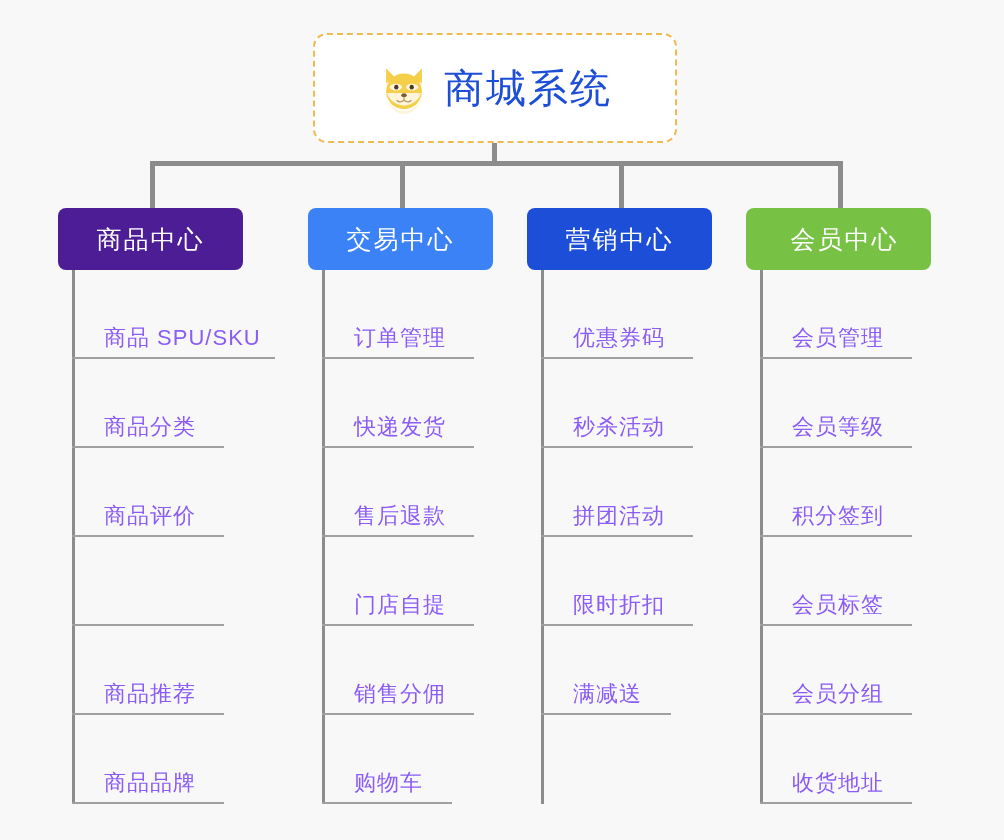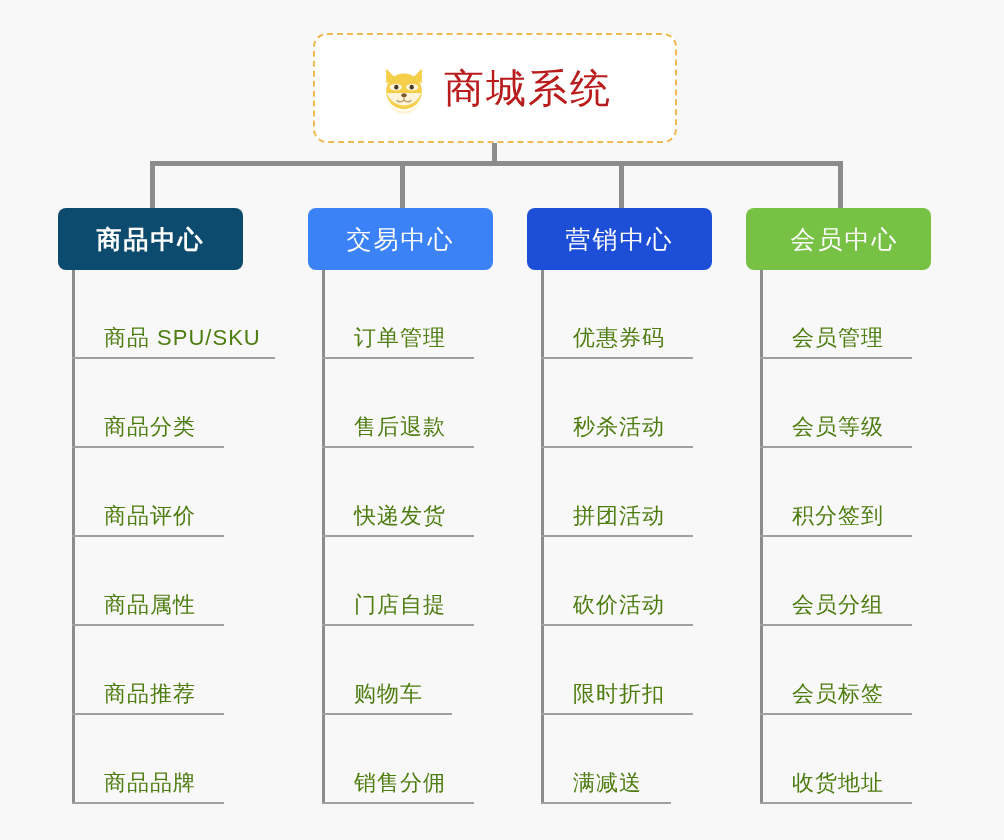--- a/index.html
+++ b/index.html
@@ -35,21 +35,21 @@
     gap: 14px;
   }
   .root-icon {
     width: 52px;
     height: 52px;
     flex: 0 0 52px;
     display: block;
   }
   .root-title {
     font-size: 40px;
-    color: #b91c1c;
+    color: #1d4ed8;
     letter-spacing: 2px;
     line-height: 1;
     white-space: nowrap;
   }
 
   
   .bus-stem {
     position: absolute;
     left: 492px;
     top: 143px;
@@ -112,21 +112,21 @@
   .leaf-underline {
     position: absolute;
     left: 14px;
     bottom: 0;
     height: 2px;
     background: #a0a0a0;
   }
   .leaf-label {
     position: relative;
     font-size: 22px;
-    color: #4d7c0f;
+    color: #8b5cf6;
     white-space: nowrap;
     padding: 0 0 6px 32px;
     letter-spacing: 1px;
   }
 </style>
 </head>
 <body>
 
 <div id="mindmap">
 
@@ -147,40 +147,39 @@
       <path d="M32 47 q5 4 9 0" stroke="#b99a66" stroke-width="1.6" fill="none"></path>
     </svg>
     <div class="root-title">商城系统</div>
   </div>
 
   <div class="bus-stem"></div>
   <div class="bus-line"></div>
 
 <div class="bus-drop" style="left: 150px;"></div>
     <div class="column" style="left: 58px; width: 185px;">
-      <div class="cat-box" style="background: #0c4a6e; font-weight: bold;">
+      <div class="cat-box" style="background: #4c1d95;">
         <span>商品中心</span>
       </div>
       <div class="leaf-group">
         <div class="leaf-spine" style="height: 534px;"></div>
         <div class="leaf-item">
           <div class="leaf-underline" style="width: 203px;"></div>
           <div class="leaf-label">商品 SPU/SKU</div>
         </div>
         <div class="leaf-item">
           <div class="leaf-underline" style="width: 152px;"></div>
           <div class="leaf-label">商品分类</div>
         </div>
         <div class="leaf-item">
           <div class="leaf-underline" style="width: 152px;"></div>
           <div class="leaf-label">商品评价</div>
         </div>
         <div class="leaf-item">
           <div class="leaf-underline" style="width: 152px;"></div>
-          <div class="leaf-label">商品属性</div>
         </div>
         <div class="leaf-item">
           <div class="leaf-underline" style="width: 152px;"></div>
           <div class="leaf-label">商品推荐</div>
         </div>
         <div class="leaf-item">
           <div class="leaf-underline" style="width: 152px;"></div>
           <div class="leaf-label">商品品牌</div>
         </div>
       </div>
@@ -191,37 +190,37 @@
         <span>交易中心</span>
       </div>
       <div class="leaf-group">
         <div class="leaf-spine" style="height: 534px;"></div>
         <div class="leaf-item">
           <div class="leaf-underline" style="width: 152px;"></div>
           <div class="leaf-label">订单管理</div>
         </div>
         <div class="leaf-item">
           <div class="leaf-underline" style="width: 152px;"></div>
+          <div class="leaf-label">快递发货</div>
+        </div>
+        <div class="leaf-item">
+          <div class="leaf-underline" style="width: 152px;"></div>
           <div class="leaf-label">售后退款</div>
         </div>
         <div class="leaf-item">
           <div class="leaf-underline" style="width: 152px;"></div>
-          <div class="leaf-label">快递发货</div>
-        </div>
-        <div class="leaf-item">
-          <div class="leaf-underline" style="width: 152px;"></div>
           <div class="leaf-label">门店自提</div>
+        </div>
+        <div class="leaf-item">
+          <div class="leaf-underline" style="width: 152px;"></div>
+          <div class="leaf-label">销售分佣</div>
         </div>
         <div class="leaf-item">
           <div class="leaf-underline" style="width: 130px;"></div>
           <div class="leaf-label">购物车</div>
-        </div>
-        <div class="leaf-item">
-          <div class="leaf-underline" style="width: 152px;"></div>
-          <div class="leaf-label">销售分佣</div>
         </div>
       </div>
     </div>
     <div class="bus-drop" style="left: 619px;"></div>
     <div class="column" style="left: 527px; width: 185px;">
       <div class="cat-box" style="background: #1d4ed8;">
         <span>营销中心</span>
       </div>
       <div class="leaf-group">
         <div class="leaf-spine" style="height: 534px;"></div>
@@ -232,24 +231,20 @@
         <div class="leaf-item">
           <div class="leaf-underline" style="width: 152px;"></div>
           <div class="leaf-label">秒杀活动</div>
         </div>
         <div class="leaf-item">
           <div class="leaf-underline" style="width: 152px;"></div>
           <div class="leaf-label">拼团活动</div>
         </div>
         <div class="leaf-item">
           <div class="leaf-underline" style="width: 152px;"></div>
-          <div class="leaf-label">砍价活动</div>
-        </div>
-        <div class="leaf-item">
-          <div class="leaf-underline" style="width: 152px;"></div>
           <div class="leaf-label">限时折扣</div>
         </div>
         <div class="leaf-item">
           <div class="leaf-underline" style="width: 130px;"></div>
           <div class="leaf-label">满减送</div>
         </div>
       </div>
     </div>
     <div class="bus-drop" style="left: 838px;"></div>
     <div class="column" style="left: 746px; width: 185px;">
@@ -265,25 +260,25 @@
         <div class="leaf-item">
           <div class="leaf-underline" style="width: 152px;"></div>
           <div class="leaf-label">会员等级</div>
         </div>
         <div class="leaf-item">
           <div class="leaf-underline" style="width: 152px;"></div>
           <div class="leaf-label">积分签到</div>
         </div>
         <div class="leaf-item">
           <div class="leaf-underline" style="width: 152px;"></div>
+          <div class="leaf-label">会员标签</div>
+        </div>
+        <div class="leaf-item">
+          <div class="leaf-underline" style="width: 152px;"></div>
           <div class="leaf-label">会员分组</div>
         </div>
         <div class="leaf-item">
           <div class="leaf-underline" style="width: 152px;"></div>
-          <div class="leaf-label">会员标签</div>
-        </div>
-        <div class="leaf-item">
-          <div class="leaf-underline" style="width: 152px;"></div>
           <div class="leaf-label">收货地址</div>
         </div>
       </div>
     </div>
   </div>
 
 </body></html>

